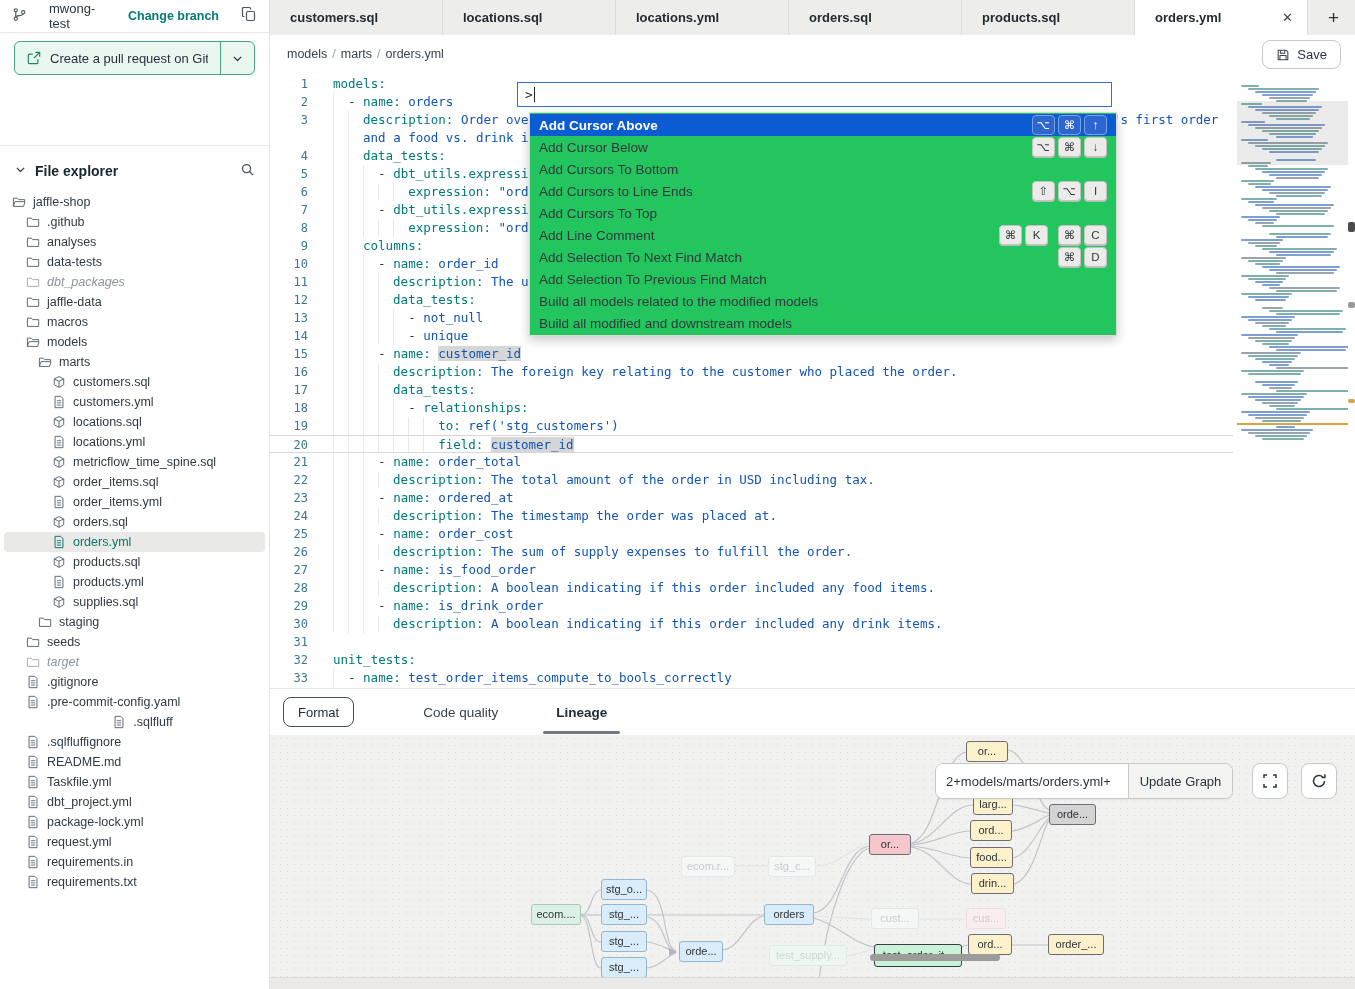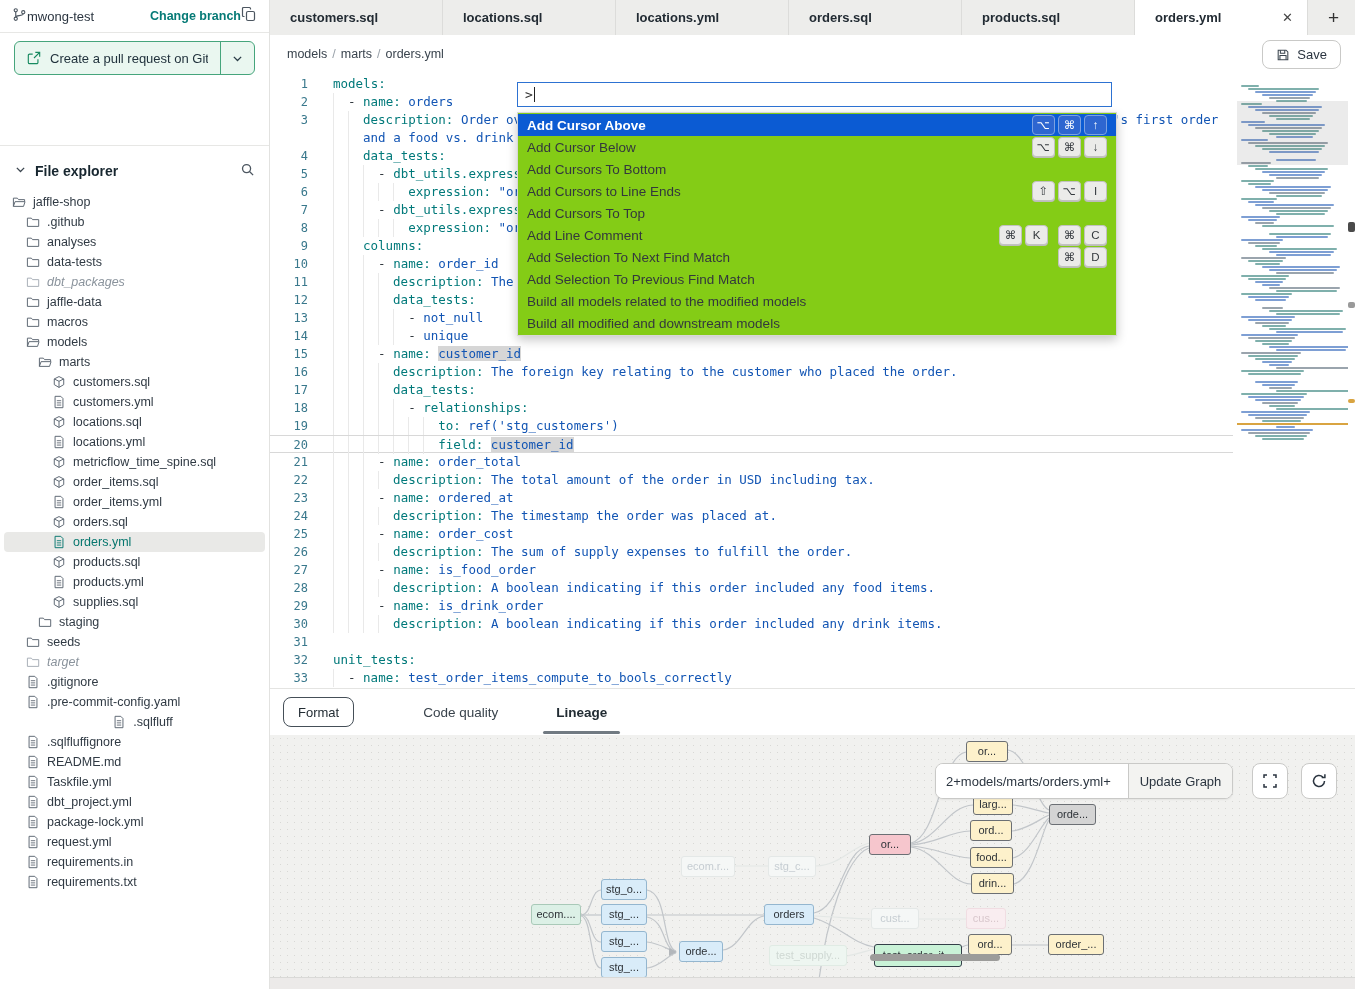--- a/index.html
+++ b/index.html
@@ -2,21 +2,21 @@
 <html><head>
 <meta charset="utf-8">
 <style>
   * { margin:0; padding:0; box-sizing:border-box; }
   html,body { width:1355px; height:989px; overflow:hidden; background:#fff;
     font-family:"Liberation Sans","DejaVu Sans",sans-serif; color:#2b3540; }
   .app { position:relative; width:1355px; height:989px; display:flex; }
 
   
   .sidebar { width:270px; height:100%; background:#fff; border-right:1px solid #e2e2e0; position:relative; flex:none; }
-  .branch-row { height:33px; display:flex; align-items:center; padding:0 12px; border-bottom:1px solid #e7e7e5; gap:0; }
+  .branch-row { height:33px; display:flex; align-items:center; padding:0 12px; border-bottom:1px solid #e7e7e5; gap:22px; }
   .branch-row svg { width:15px; height:15px; color:#4c5660; }
   .bname { font-size:13px; color:#2b3540; flex:1; }
   .bchange { font-size:12.5px; font-weight:700; color:#067a76; cursor:pointer; text-decoration:none; }
   .bcopy svg { width:16px; height:16px; color:#4c5660; }
   .sec-head { display:flex; align-items:center; gap:8px; padding:16px 14px 8px 14px; font-size:14px; font-weight:700; color:#17262f; }
   .sec-head .chev svg { width:13px; height:13px; color:#3c464f; }
   .fe-wrap { border-top:1px solid #e7e7e5; margin-top:70px; }
   .fe-head { justify-content:flex-start; }
   .fe-head .spacer { flex:1; }
   .fe-head .search svg { width:15px; height:15px; color:#4c5660; }
@@ -64,21 +64,21 @@
   .mm-line { height:2px; margin-bottom:1px; border-radius:1px; }
   .mm-band { position:absolute; left:0; width:100%; background:rgba(110,110,110,.14); }
   .mm-orange { position:absolute; left:0; width:100%; height:2px; background:#d9a441; }
   .vsb { position:absolute; left:1078px; top:0; width:7px; height:100%; z-index:3; }
   .vsb i { position:absolute; left:0; width:7px; display:block; border-radius:2px; }
 
   
   .palette { position:absolute; left:247px; top:10px; width:600px; z-index:5; font-family:"Liberation Sans","DejaVu Sans",sans-serif; }
   .pal-input { width:595px; height:25px; background:#fff; border:1.5px solid #2d72d2; display:flex; align-items:center; padding:0 7px; font-size:13px; color:#333; font-family:"DejaVu Sans Mono",monospace; }
   .caret { width:1px; height:15px; background:#222; margin-left:1px; }
-  .pal-list { margin-top:5px; background:#84cc16; border:1px solid #d8d8d6; box-shadow:0 4px 10px rgba(0,0,0,.22); padding:1px 0; }
+  .pal-list { margin-top:5px; background:#22c55e; border:1px solid #d8d8d6; box-shadow:0 4px 10px rgba(0,0,0,.22); padding:1px 0;margin-left:12px; }
   .pitem { height:22px; display:flex; align-items:center; padding:0 9px; font-size:13.5px; color:#33383d; cursor:pointer; }
   .pitem .plbl { flex:1; white-space:nowrap; }
   .pitem.psel { background:#0b5bd3; color:#fff; font-weight:700; }
   .pgroups { display:flex; }
   .grp { display:flex; gap:3px; margin-left:10px; }
   .chip { min-width:23px; height:20px; padding:0 4px; border-radius:4px; background:#ebebe9; border:1px solid #c2c2c0; box-shadow:0 1px 0 #bdbdbb; display:flex; align-items:center; justify-content:center; font-size:11.5px; color:#33383d; font-weight:400; }
   .pitem.psel .chip { background:#2e66d0; border-color:#7ba1e2; box-shadow:none; color:#fff; }
 
   
   .bottom { flex:1; display:flex; flex-direction:column; border-top:1px solid #e4e4e2; }

